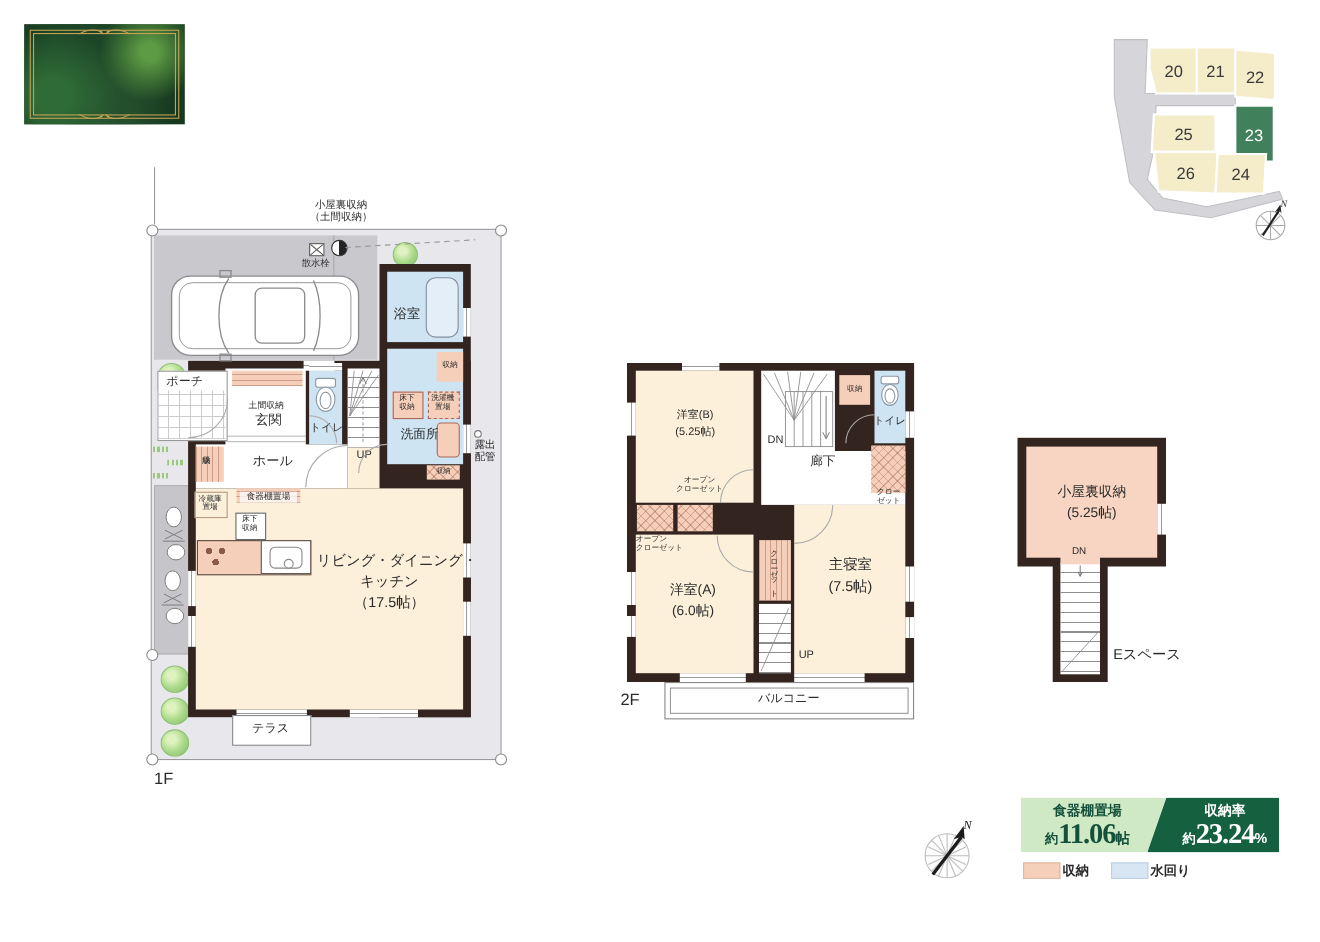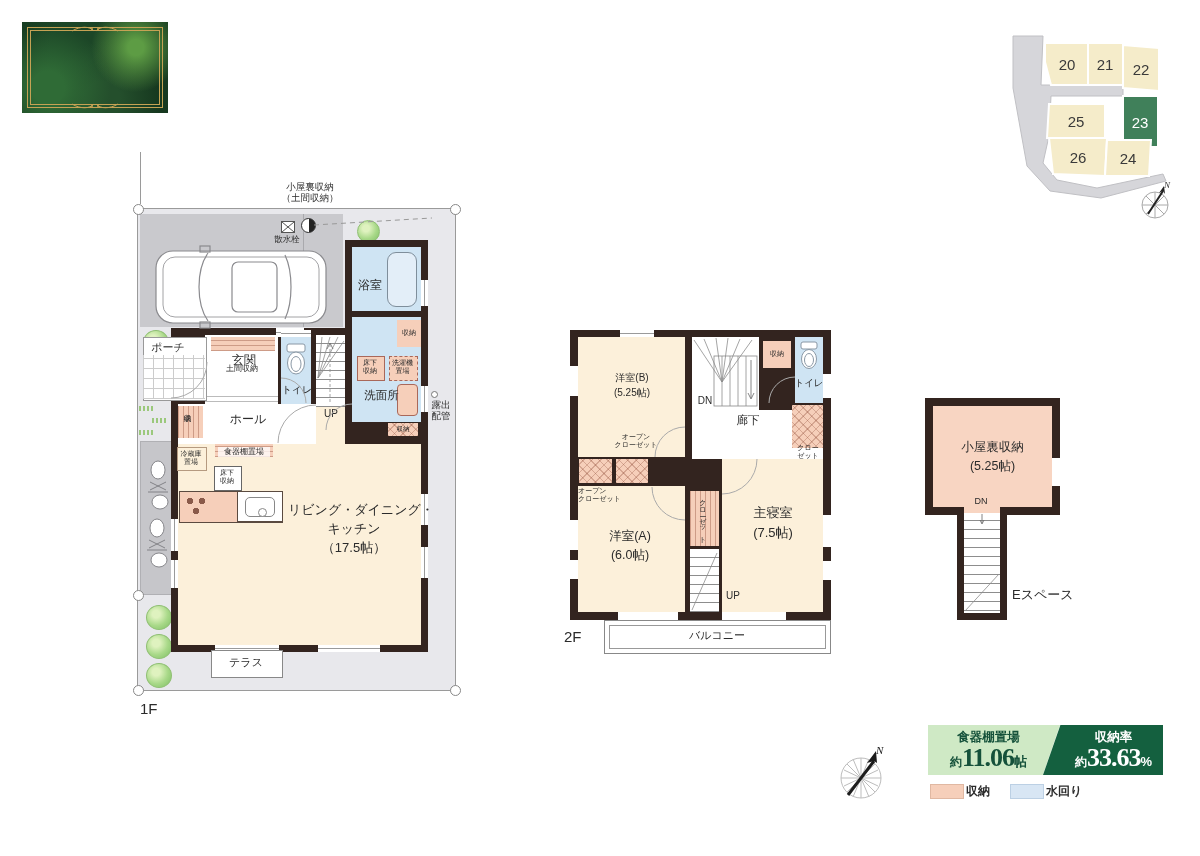--- a/index.html
+++ b/index.html
@@ -193,21 +193,21 @@
 
     <svg class="abs" style="left:285px;top:343px;" width="22" height="34" viewBox="0 0 22 34">
       <rect x="2" y="1" width="18" height="8" rx="2" fill="#fff" stroke="#8a98a5"></rect>
       <ellipse cx="11" cy="20" rx="8.5" ry="11" fill="#fff" stroke="#8a98a5"></ellipse>
       <ellipse cx="11" cy="21" rx="5" ry="7.5" fill="none" stroke="#8a98a5"></ellipse>
     </svg>
 
     <div class="abs lbl" style="left:353px;top:278px;width:34px;font-size:12px;">浴室</div>
     <div class="abs lbl" style="left:146px;top:341px;width:44px;font-size:11px;">ポーチ</div>
     <div class="abs lbl halo sm" style="left:220px;top:352px;width:44px;font-size:8px;">土間収納</div>
-    <div class="abs lbl" style="left:228px;top:353px;width:32px;font-size:12px;">玄関</div>
+    <div class="abs lbl" style="left:228px;top:374px;width:32px;font-size:12px;">玄関</div>
     <div class="abs lbl" style="left:281px;top:384px;width:32px;font-size:10px;">トイレ</div>
     <div class="abs lbl" style="left:228px;top:412px;width:40px;font-size:12px;">ホール</div>
     <div class="abs lbl" style="left:320px;top:408px;width:22px;font-size:10px;">UP</div>
     <div class="abs lbl" style="left:353px;top:389px;width:57px;font-size:11.5px;">洗面所</div>
     <div class="abs lbl" style="left:288px;top:501px;width:132px;font-size:13px;line-height:1.45;">
       <span>リビング・ダイニング・</span><br>
       <span>キッチン</span><br>
       <span>（17.5帖）</span>
     </div>
     <div class="abs lbl" style="left:140px;top:700px;width:30px;font-size:15px;text-align:left;">1F</div>
@@ -346,21 +346,21 @@
 
   <div class="abs" style="left:928px;top:725px;width:235px;height:50px;">
     <div class="abs" style="left:0;top:0;width:132px;height:50px;background:#cfe9c5;clip-path:polygon(0 0,100% 0,87% 100%,0 100%);"></div>
     <div class="abs" style="left:115px;top:0;width:120px;height:50px;background:#14603f;clip-path:polygon(14.5% 0,100% 0,100% 100%,0 100%);"></div>
     <div class="abs lbl" style="left:8px;top:5px;width:105px;font-size:12.5px;font-weight:bold;color:#15513a;">食器棚置場</div>
     <div class="abs" style="left:8px;top:18px;width:105px;text-align:center;color:#15513a;white-space:nowrap;">
       <span style="font-size:12px;font-weight:bold;">約</span><span class="serif" style="font-size:26px;font-weight:bold;letter-spacing:-1px;">11.06</span><span style="font-size:13px;font-weight:bold;">帖</span>
     </div>
     <div class="abs lbl" style="left:143px;top:5px;width:85px;font-size:12.5px;font-weight:bold;color:#fff;">収納率</div>
     <div class="abs" style="left:143px;top:18px;width:85px;text-align:center;color:#fff;white-space:nowrap;">
-      <span style="font-size:12px;font-weight:bold;">約</span><span class="serif" style="font-size:26px;font-weight:bold;letter-spacing:-1px;">33.63</span><span style="font-size:13px;font-weight:bold;">%</span>
+      <span style="font-size:12px;font-weight:bold;">約</span><span class="serif" style="font-size:26px;font-weight:bold;letter-spacing:-1px;">23.24</span><span style="font-size:13px;font-weight:bold;">%</span>
     </div>
   </div>
 
   <div class="abs" style="left:930px;top:784px;width:250px;height:16px;">
     <div class="abs" style="left:0;top:0;width:32px;height:13px;background:#f6cfba;border:1px solid #e0b8a2;"></div>
     <div class="abs lbl" style="left:36px;top:0;width:34px;font-size:12px;font-weight:bold;text-align:left;">収納</div>
     <div class="abs" style="left:80px;top:0;width:32px;height:13px;background:#d8e6f4;border:1px solid #bcd0e4;"></div>
     <div class="abs lbl" style="left:116px;top:0;width:46px;font-size:12px;font-weight:bold;text-align:left;">水回り</div>
   </div>
 

